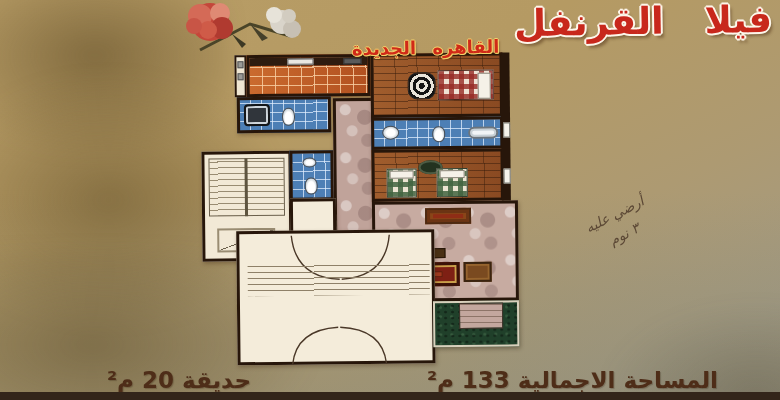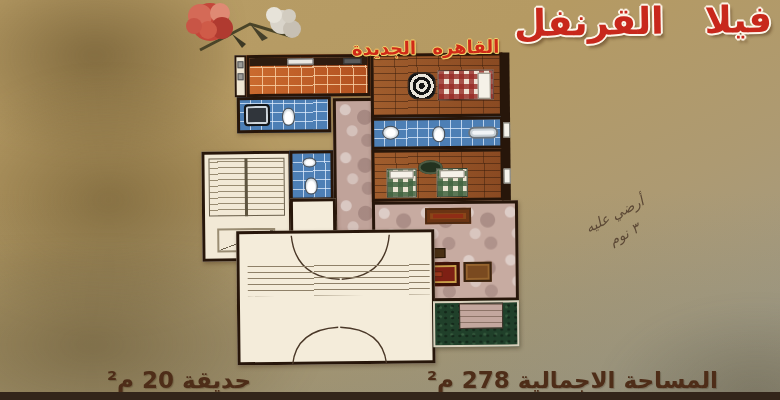--- a/index.html
+++ b/index.html
@@ -270,14 +270,14 @@
     <div class="win" style="top:70px;"></div>
     <div class="win" style="top:116px;"></div>
   </div>
 </div>
 
 <div class="handnote">
   <div class="l1">أرضي عليه</div>
   <div class="l2">٣ نوم</div>
 </div>
 
-<div class="caption caption-right">المساحة الاجمالية 278 م²</div>
+<div class="caption caption-right">المساحة الاجمالية 133 م²</div>
 <div class="caption caption-left">حديقة 20 م²</div>
 
 </body></html>

